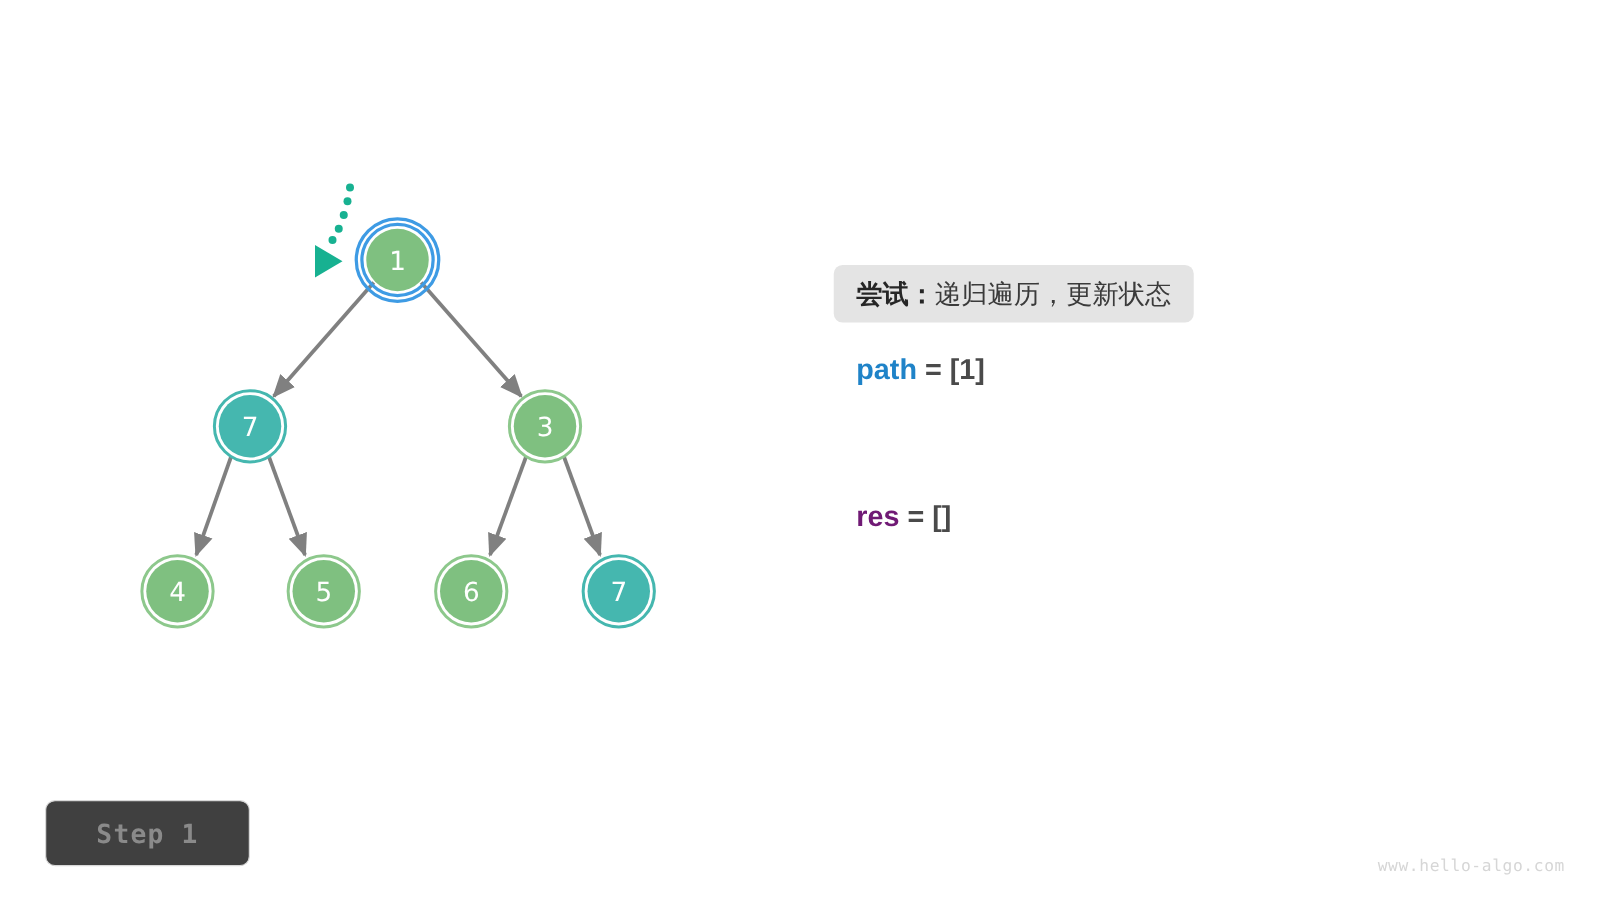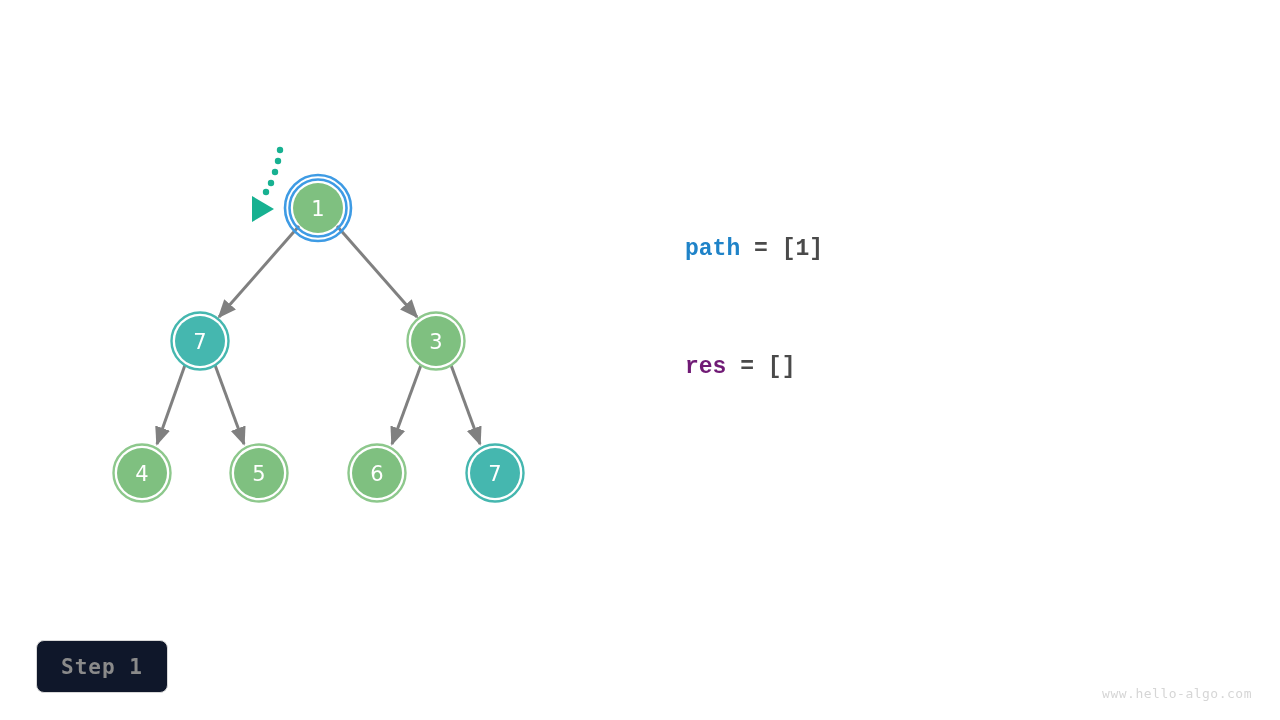--- a/index.html
+++ b/index.html
@@ -30,26 +30,26 @@
     fill: #ffffff;
     text-anchor: middle;
     dominant-baseline: central;
   }
 
   
   #step-badge {
     position: absolute;
     left: 36px;
     top: 640px;
-    width: 132px;
+    width: 164px;
     height: 53px;
     box-sizing: border-box;
     border: 1px solid #d8d8d8;
     border-radius: 8px;
-    background: #0f172a;
+    background: #404040;
     display: flex;
     align-items: center;
     justify-content: center;
   }
   #step-badge .step-text {
     font-family: "DejaVu Sans Mono", "Liberation Mono", monospace;
     font-size: 21px;
     font-weight: bold;
     color: #8a8a8a;
     letter-spacing: 1px;
@@ -76,21 +76,21 @@
     color: #262626;
   }
   .cn-line.highlighted {
     background: #e4e4e4;
     border-radius: 7px;
     padding: 0 18px;
     margin-left: -18px;
     display: inline-block;
   }
   .code-line {
-    font-family: Liberation Mono, monospace;
+    font-family: Liberation Sans, sans-serif;
     font-size: 23px;
     font-weight: bold;
     line-height: 46px;
     height: 46px;
     white-space: pre;
     color: #3b3b3b;
   }
   .code-line .var-path { color: #1f83c8; }
   .code-line .var-res  { color: #701a75; }
   .code-line .val      { color: #4a4a4a; font-weight: bold; }
@@ -175,20 +175,23 @@
 
   <g>
     <circle cx="495" cy="473" r="28.5" fill="none" stroke="#45B7AF" stroke-width="2.4"></circle>
     <circle cx="495" cy="473" r="25" fill="#45B7AF"></circle>
     <text class="node-label" x="495" y="474">7</text>
   </g>
 </svg>
 
 <div id="info-panel">
 
+  <div>
+    <span class="cn-line highlighted"><span class="kw">尝试：</span><span>递归遍历，更新状态</span></span>
+  </div>
 
 
   <div class="code-line" id="path-row"><span class="var-path">path</span><span class="val"> = </span><span class="val">[1]</span></div>
 
   <div class="code-line" id="res-row"><span class="var-res">res</span><span class="val"> = </span><span class="val">[]</span></div>
 
 </div>
 
 <div id="step-badge">
   <span class="step-text">Step 1</span>

